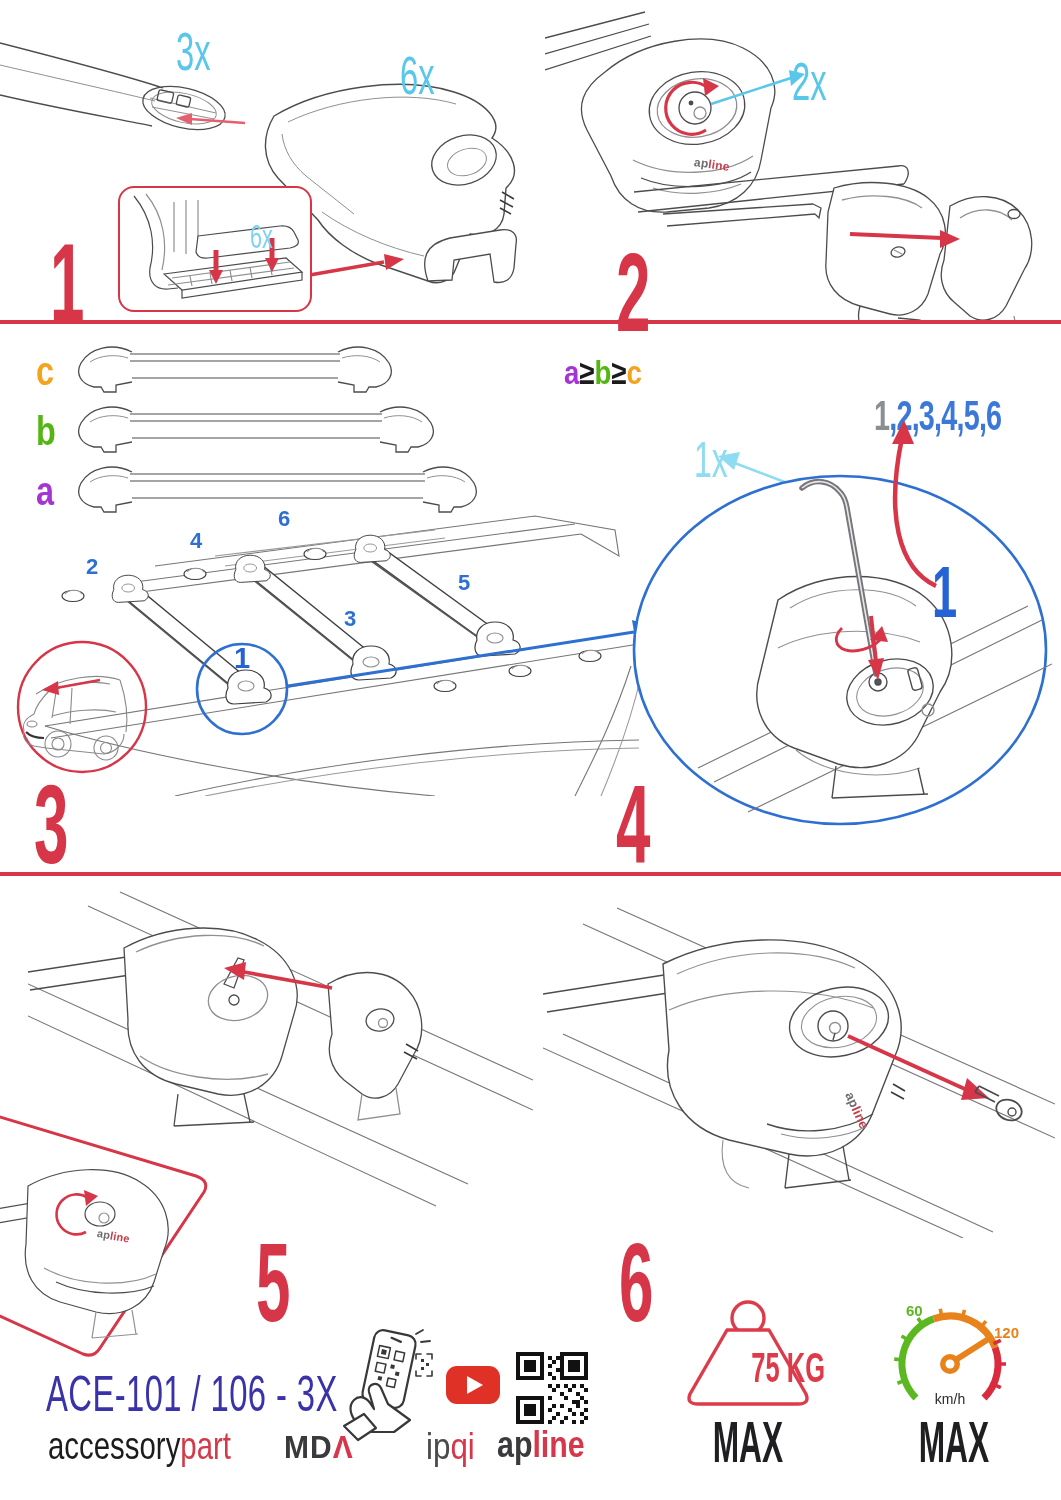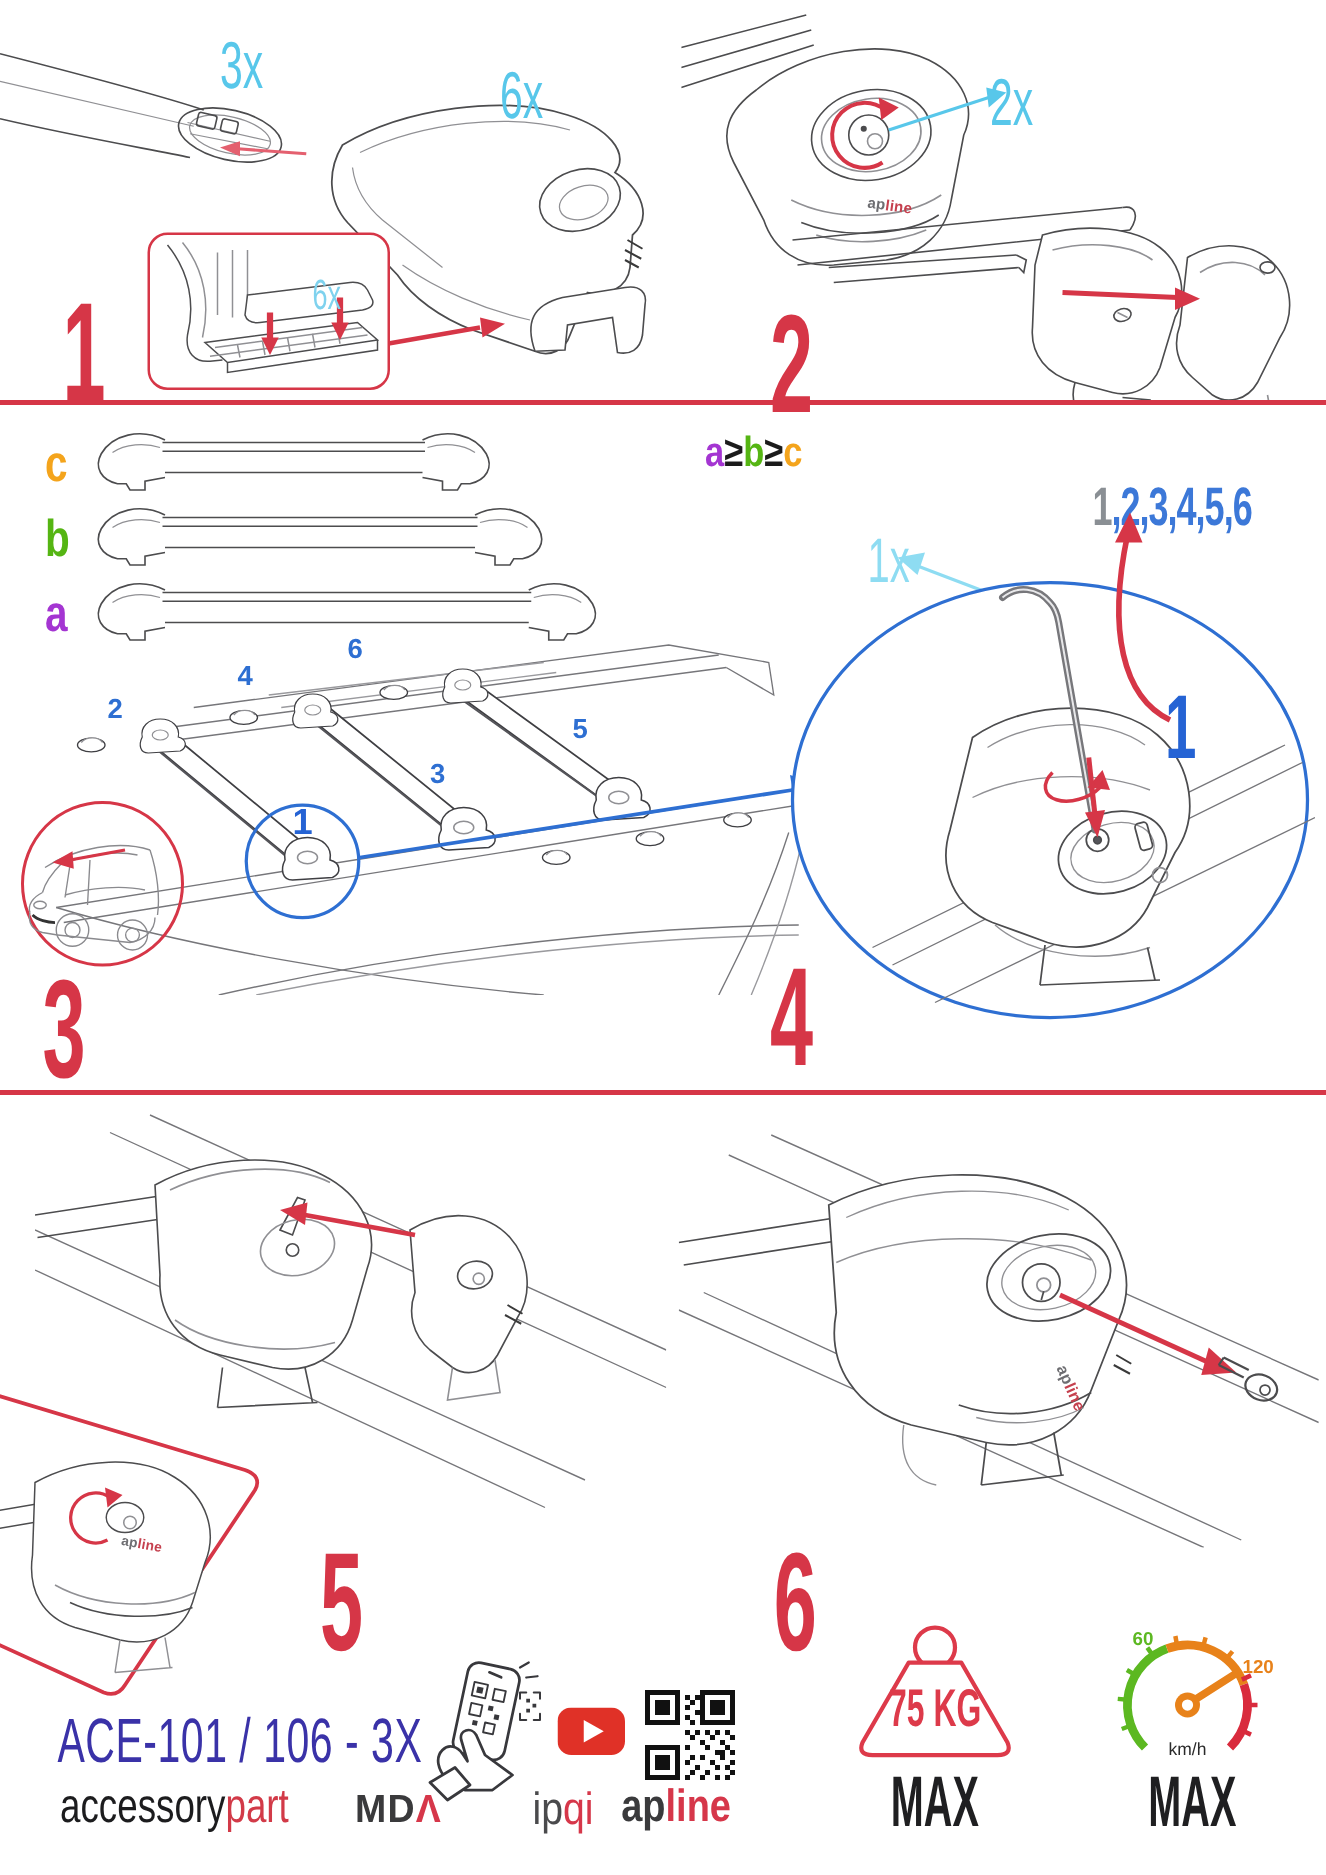--- a/index.html
+++ b/index.html
@@ -269,21 +269,21 @@
     <span class="abs disp roofnum" style="left:86px;top:230px">2</span>
     <span class="abs disp roofnum" style="left:190px;top:204px">4</span>
     <span class="abs disp roofnum" style="left:278px;top:182px">6</span>
     <span class="abs disp roofnum" style="left:344px;top:282px">3</span>
     <span class="abs disp roofnum" style="left:458px;top:246px">5</span>
     <span class="abs disp roofnum-big" style="left:234px;top:318px">1</span>
 
     <span class="abs disp num" style="left:34px;top:442px">3</span>
   </div>
 
-  <div class="abs" style="left:560px;top:316px;width:501px;height:546px">
+  <div class="abs" style="left:560px;top:326px;width:501px;height:546px">
 
     <span class="abs disp rule" style="left:4px;top:30px"><span class="p">a</span><span class="k">≥</span><span class="g">b</span><span class="k">≥</span><span class="o">c</span></span>
 
     <span class="abs disp seq" style="left:314px;top:68px"><span class="first">1</span><span>,2,3,4,5,6</span></span>
 
     <span class="abs disp qty-light" style="left:134px;top:108px">1x</span>
 
     <svg class="abs" style="left:150px;top:118px" width="130" height="60" viewBox="0 0 130 60">
       <path d="M122 56 L22 18" stroke="#8edcf2" stroke-width="2.6" fill="none"></path>
       <path d="M30 8 L8 12 L24 26 Z" fill="#8edcf2"></path>
@@ -472,21 +472,21 @@
         <path d="M32 4h4v4h-4z M40 4h4v4h-4z M36 8h4v4h-4z M32 12h4v4h-4z M44 12h4v4h-4z M40 16h4v4h-4z M32 20h4v4h-4z M44 20h4v4h-4z M36 24h4v4h-4z M32 32h4v4h-4z M40 32h4v4h-4z M48 32h4v4h-4z M56 32h4v4h-4z M64 32h4v4h-4z M36 36h4v4h-4z M52 36h4v4h-4z M68 36h4v4h-4z M44 40h4v4h-4z M60 40h4v4h-4z M32 44h4v4h-4z M48 44h4v4h-4z M64 44h4v4h-4z M56 48h4v4h-4z M68 48h4v4h-4z M60 48h4v4h-4z M36 52h4v4h-4z M44 52h4v4h-4z M60 52h4v4h-4z M32 56h4v4h-4z M52 56h4v4h-4z M68 56h4v4h-4z M40 60h4v4h-4z M56 60h4v4h-4z M64 60h4v4h-4z M36 64h4v4h-4z M48 64h4v4h-4z M68 64h4v4h-4z M32 68h4v4h-4z M44 68h4v4h-4z M56 68h4v4h-4z M64 68h4v4h-4z"></path>
       </g>
     </svg>
 
     <span class="abs disp apl" style="left:497px;top:146px"><span>ap</span><span class="r">line</span></span>
 
     <svg class="abs" style="left:668px;top:14px" width="160" height="118" viewBox="0 0 160 118">
       <circle cx="80" cy="24" r="16" fill="none" stroke="#dd3a4a" stroke-width="3.4"></circle>
       <path d="M59 36 L101 36 L138 100 Q142 110 130 110 L30 110 Q18 110 22 100 Z" fill="#fff" stroke="#dd3a4a" stroke-width="3.4" stroke-linejoin="round"></path>
     </svg>
-    <div class="abs ctr" style="left:668px;top:66px;width:160px">
+    <div class="abs ctr" style="left:708px;top:66px;width:160px">
       <span class="cdisp wval">75 KG</span>
     </div>
     <div class="abs ctr" style="left:668px;top:134px;width:160px">
       <span class="cdisp maxl">MAX</span>
     </div>
 
     <svg class="abs" style="left:885px;top:12px" width="135" height="122" viewBox="0 0 135 122">
       <g transform="translate(65,72)">
         <path d="M-34 34 A48 48 0 0 1 -16.4 -45.1" fill="none" stroke="#5cb821" stroke-width="7"></path>
         <path d="M-16.4 -45.1 A48 48 0 0 1 45.1 -16.4" fill="none" stroke="#e8821a" stroke-width="7"></path>

